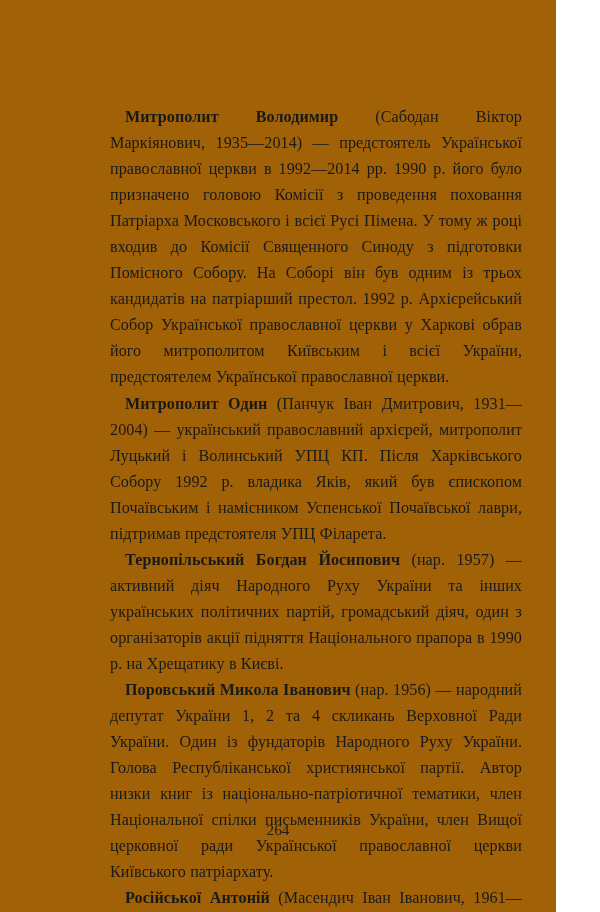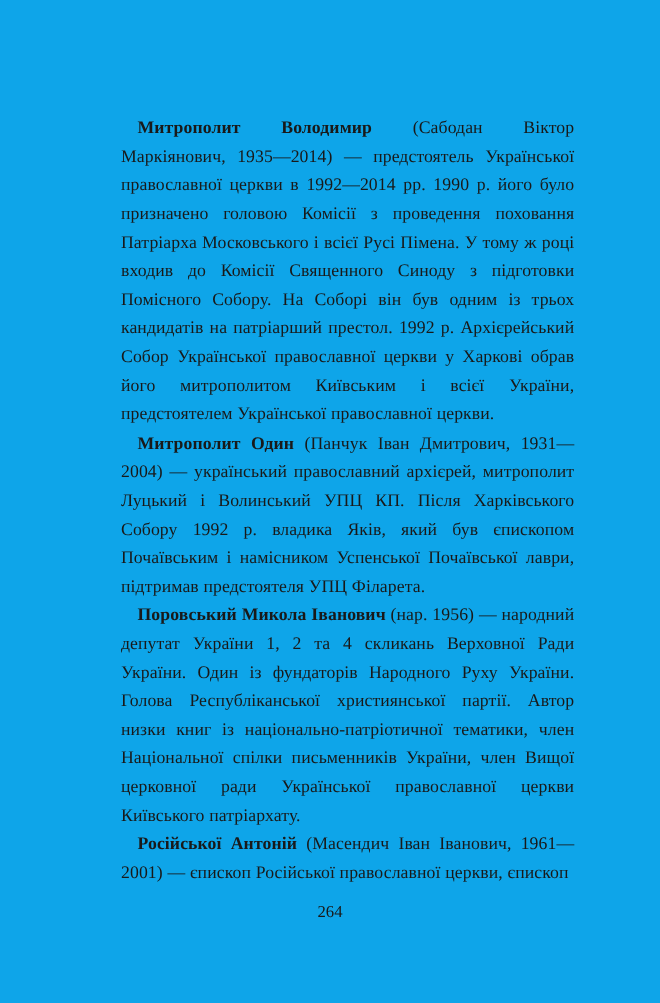--- a/index.html
+++ b/index.html
@@ -10,23 +10,23 @@
     width: 600px;
     height: 912px;
     background: #ffffff;
     font-family: "Liberation Serif", "DejaVu Serif", serif;
     color: #191919;
     overflow: hidden;
   }
 
   .page {
     position: relative;
-    width: 600px;
+    width: 556px;
     height: 912px;
-    background: #0ea5e9;
+    background: #a16207;
     box-sizing: border-box;
   }
 
   .text-column {
     position: absolute;
     left: 110px;
     top: 104px;
     width: 412px;
   }
 
@@ -62,20 +62,21 @@
 <body>
 
 <div class="page">
 
   <div class="text-column">
 
     <p class="para"><b>Митрополит Володимир</b><span> (Сабодан Віктор Маркіянович, 1935—2014) — предстоятель Української православної церкви в 1992—2014 рр. 1990 р. його було призначено головою Комісії з проведення поховання Патріарха Московського і всієї Русі Пімена. У тому ж році входив до Комісії Священного Синоду з підготовки Помісного Собору. На Соборі він був одним із трьох кандидатів на патріарший престол. 1992 р. Архієрейський Собор Української православної церкви у Харкові обрав його митрополитом Київським і всієї України, предстоятелем Української православної церкви.</span></p>
 
     <p class="para"><b>Митрополит Один</b><span> (Панчук Іван Дмитрович, 1931—2004) — український православний архієрей, митрополит Луцький і Волинський УПЦ КП. Після Харківського Собору 1992 р. владика Яків, який був єпископом Почаївським і намісником Успенської Почаївської лаври, підтримав предстоятеля УПЦ Філарета.</span></p>
 
+    <p class="para"><b>Тернопільський Богдан Йосипович</b><span> (нар. 1957) — активний діяч Народного Руху України та інших українських політичних партій, громадський діяч, один з організаторів акції підняття Національного прапора в 1990 р. на Хрещатику в Києві.</span></p>
 
     <p class="para"><b>Поровський Микола Іванович</b><span> (нар. 1956) — народний депутат України 1, 2 та 4 скликань Верховної Ради України. Один із фундаторів Народного Руху України. Голова Республіканської християнської партії. Автор низки книг із національно-патріотичної тематики, член Національної спілки письменників України, член Вищої церковної ради Української православної церкви Київського патріархату.</span></p>
 
     <p class="para"><b>Російської Антоній</b><span> (Масендич Іван Іванович, 1961—2001) — єпископ Російської православної церкви, єпископ</span></p>
 
   </div>
 
   <div class="page-number">264</div>
 
 </div>

